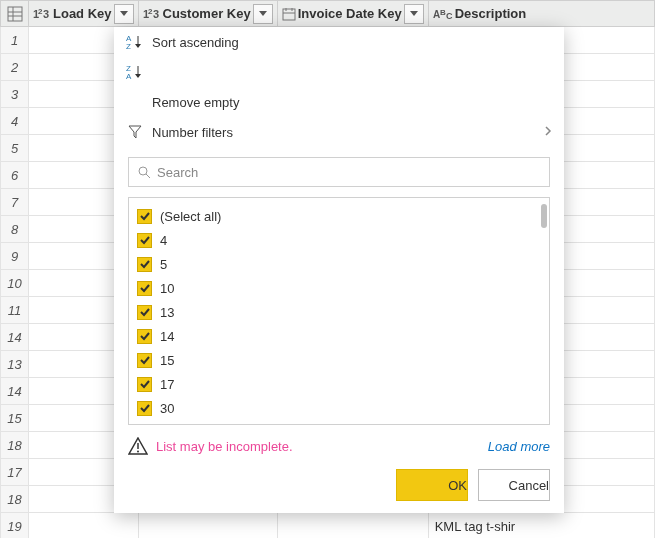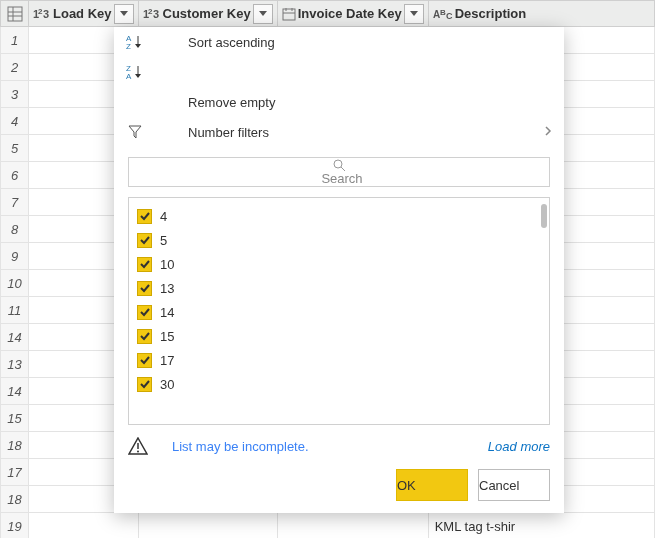--- a/index.html
+++ b/index.html
@@ -61,35 +61,34 @@
     padding-bottom: 12px;
   }
   .menu-item {
     display:flex; align-items:center;
     height: 30px;
     padding: 0 12px 0 8px;
     color:#333;
     position: relative;
   }
   .menu-icon { width: 26px; display:flex; justify-content:center; }
-  .menu-label { padding-left:4px;margin-left:36px; }
+  .menu-label { padding-left:4px; }
   .highlight-box {
     position:absolute;
     border: 2px solid #d93025;
     border-radius: 3px;
     pointer-events: none;
   }
   .search-wrap {
     margin: 10px 14px 10px 14px;
     border: 1px solid #d0d0d0;
     height: 30px;
     display:flex; align-items:center;
     padding: 0 8px;
     color:#888;
-    flex-direction:column;
   }
   .filter-list-wrap {
     margin: 0 14px;
     border: 1px solid #d0d0d0;
     height: 228px;
     position: relative;
   }
   .filter-list {
     position:absolute; inset:0;
     overflow-y: hidden;
@@ -110,32 +109,32 @@
   .scroll-thumb {
     position:absolute; right:2px; top:6px;
     width:6px; height:24px;
     background:#c0c0c0;
     border-radius:3px;
   }
   .warn-row {
     display:flex; align-items:center;
     margin: 12px 14px 0 14px;
   }
-  .warn-text { margin-left:24px; color:#3b82f6; flex:1;}
+  .warn-text { margin-left:8px; color:#ec4899; flex:1;}
   .loadmore { color: #0b73c5; font-style: italic; }
   .btn-row {
     display:flex; justify-content:flex-end;
     margin: 14px 14px 0 14px;
     gap: 10px;
   }
   .btn {
     min-width: 72px; height:32px;
     border:1px solid #bdbdbd;
     background:#fff;
-    display:flex; align-items:center; justify-content:flex-start;
+    display:flex; align-items:center; justify-content:flex-end;
     font-size:13px;
   }
   .btn.primary { background:#f2c811; border-color:#e0b800; }
   .chev-right { margin-left:auto; color:#888; }
 </style>
 </head>
 <body>
 
 <table class="table">
   <colgroup>
@@ -401,20 +400,28 @@
   </div>
 
   <div class="filter-list-wrap">
     <div class="filter-list" id="filter-list">
         <div class="filter-item">
           <span class="chk">
             <svg width="10" height="10">
               <polyline points="1,5 4,8 9,2" fill="none" stroke="#333" stroke-width="2"></polyline>
             </svg>
           </span>
+          <span>(Select all)</span>
+        </div>
+        <div class="filter-item">
+          <span class="chk">
+            <svg width="10" height="10">
+              <polyline points="1,5 4,8 9,2" fill="none" stroke="#333" stroke-width="2"></polyline>
+            </svg>
+          </span>
           <span>4</span>
         </div>
         <div class="filter-item">
           <span class="chk">
             <svg width="10" height="10">
               <polyline points="1,5 4,8 9,2" fill="none" stroke="#333" stroke-width="2"></polyline>
             </svg>
           </span>
           <span>5</span>
         </div>

